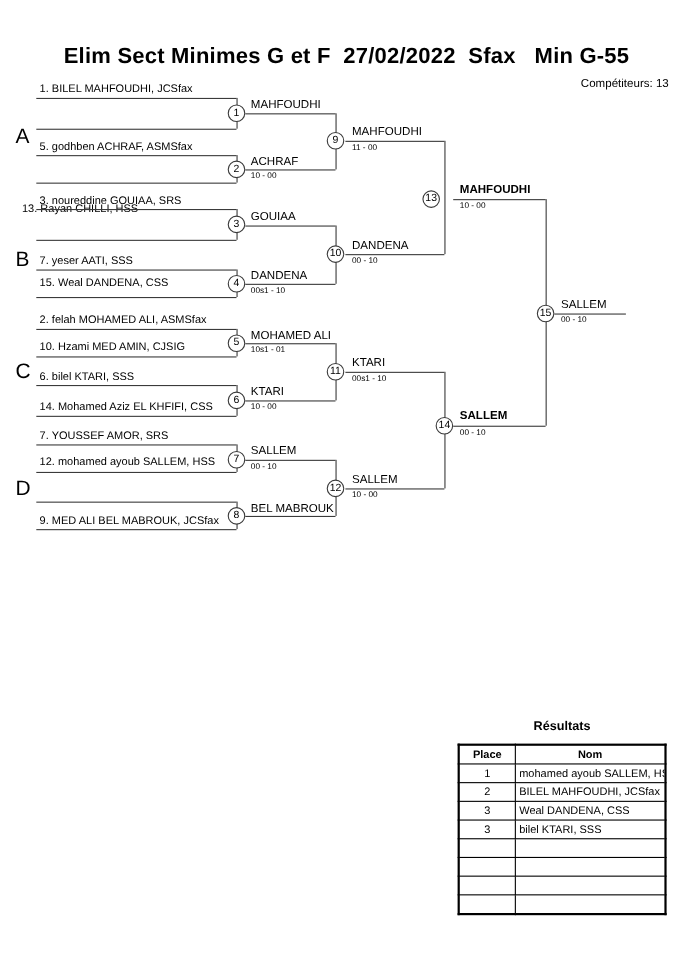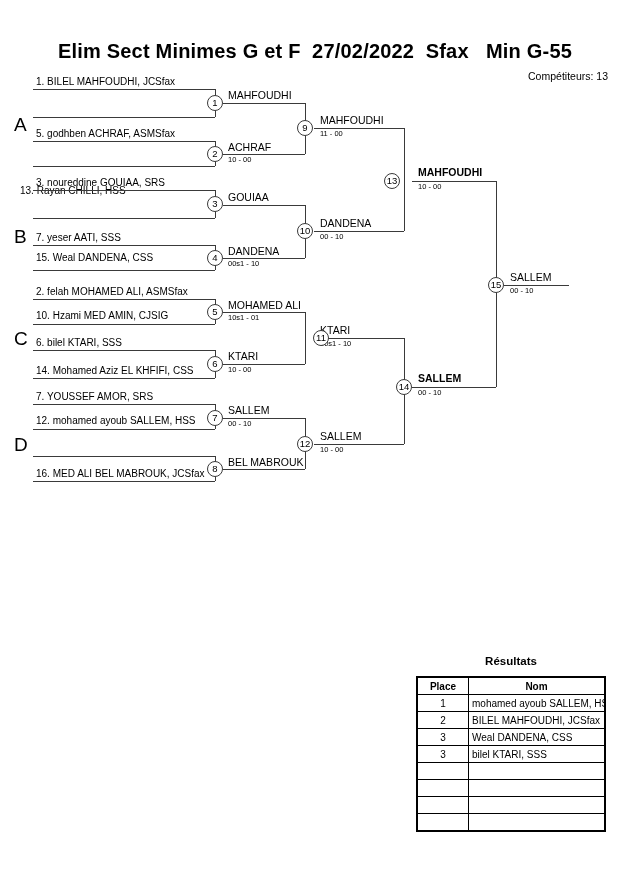--- a/index.html
+++ b/index.html
@@ -80,21 +80,21 @@
   <div class="pname" style="left:36px;top:365px;">14. Mohamed Aziz EL KHFIFI, CSS</div>
   <div class="hline" style="left:33px;top:378px;width:182px;"></div>
 
   <div class="pname" style="left:36px;top:391px;">7. YOUSSEF AMOR, SRS</div>
   <div class="hline" style="left:33px;top:404px;width:182px;"></div>
   <div class="pname" style="left:36px;top:415px;">12. mohamed ayoub SALLEM, HSS</div>
   <div class="hline" style="left:33px;top:429px;width:182px;"></div>
 
   <div class="pname" style="left:36px;top:441px;"></div>
   <div class="hline" style="left:33px;top:456px;width:182px;"></div>
-  <div class="pname" style="left:36px;top:468px;">16. MED ALI BEL MABROUK, JCSfax</div>
+  <div class="pname" style="left:36px;top:468px;">9. MED ALI BEL MABROUK, JCSfax</div>
   <div class="hline" style="left:33px;top:481px;width:182px;"></div>
 
   <div class="vline" style="left:215px;top:89px;height:28px;"></div>
   <div class="vline" style="left:215px;top:141px;height:25px;"></div>
   <div class="vline" style="left:215px;top:190px;height:28px;"></div>
   <div class="vline" style="left:215px;top:245px;height:25px;"></div>
   <div class="vline" style="left:215px;top:299px;height:25px;"></div>
   <div class="vline" style="left:215px;top:350px;height:28px;"></div>
   <div class="vline" style="left:215px;top:404px;height:25px;"></div>
   <div class="vline" style="left:215px;top:456px;height:25px;"></div>
@@ -140,21 +140,21 @@
   <div class="hline" style="left:223px;top:469px;width:82px;"></div>
   <div class="score" style="left:228px;top:470px;"></div>
 
   <div class="vline" style="left:305px;top:103px;height:51px;"></div>
   <div class="vline" style="left:305px;top:205px;height:53px;"></div>
   <div class="vline" style="left:305px;top:312px;height:52px;"></div>
   <div class="vline" style="left:305px;top:418px;height:51px;"></div>
 
   <div class="node" style="left:297px;top:120px;">9</div>
   <div class="node" style="left:297px;top:223px;">10</div>
-  <div class="node" style="left:297px;top:330px;margin-left:16px;">11</div>
+  <div class="node" style="left:297px;top:330px;">11</div>
   <div class="node" style="left:297px;top:436px;">12</div>
 
   <div class="wname" style="left:320px;top:114px;">MAHFOUDHI</div>
   <div class="hline" style="left:314px;top:128px;width:90px;"></div>
   <div class="score" style="left:320px;top:129px;">11 - 00</div>
 
   <div class="wname" style="left:320px;top:217px;">DANDENA</div>
   <div class="hline" style="left:314px;top:231px;width:90px;"></div>
   <div class="score" style="left:320px;top:232px;">00 - 10</div>
 

